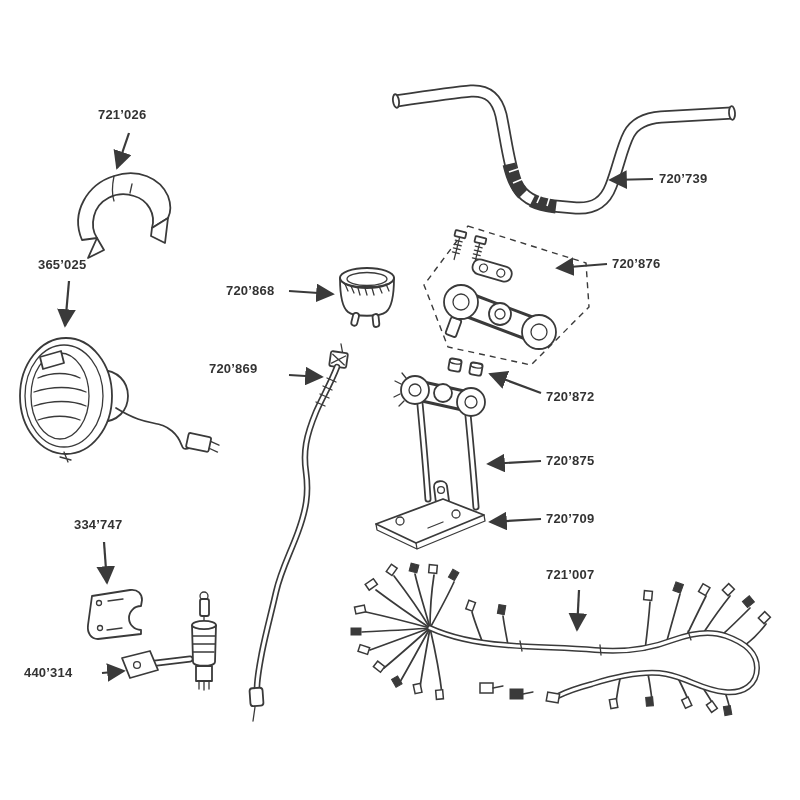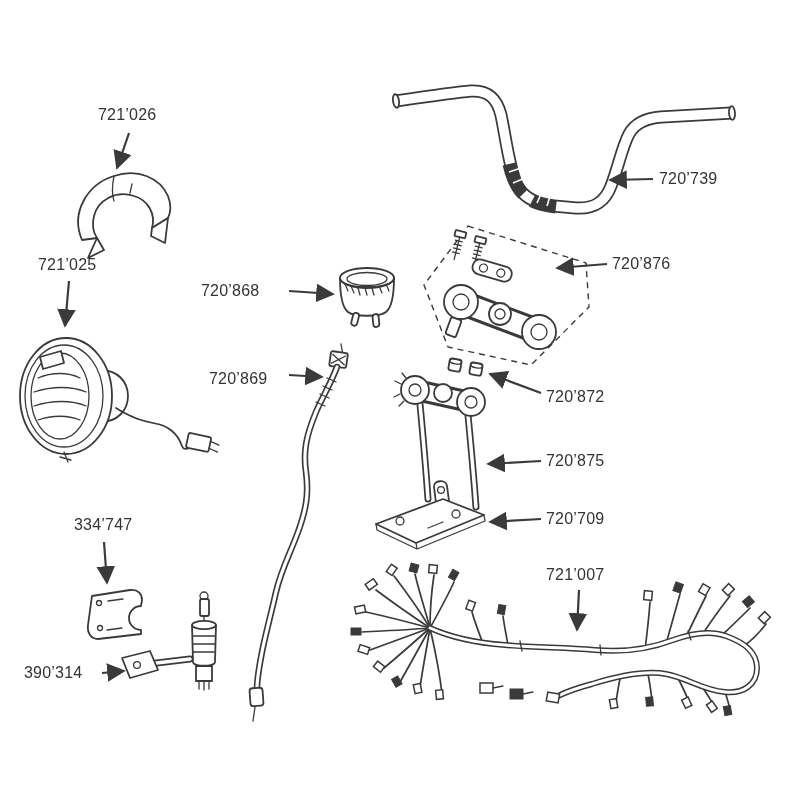--- a/index.html
+++ b/index.html
@@ -4,21 +4,21 @@
 <style>
   :root { --line:#3a3a3a; --text:#333333; --bg:#ffffff; }
   html,body { margin:0; padding:0; }
   body {
     width:800px; height:800px; position:relative; overflow:hidden;
     background:var(--bg);
     font-family:"Liberation Sans", sans-serif;
   }
   .stage { position:absolute; left:0; top:0; width:800px; height:800px; }
   .label {
-    position:absolute; font-weight:normal; font-size:16px; line-height:22px;
+    position:absolute; font-weight:bold; font-size:13px; line-height:22px;
     color:var(--text); letter-spacing:.2px; white-space:nowrap;
   }
   
   .ln   { fill:none; stroke:var(--line); stroke-width:1.8; stroke-linecap:round; stroke-linejoin:round; }
   .lnt  { fill:none; stroke:var(--line); stroke-width:1.3; stroke-linecap:round; stroke-linejoin:round; }
   .fw   { fill:#fff; stroke:var(--line); stroke-width:1.8; stroke-linejoin:round; }
   .dashed { fill:none; stroke:var(--line); stroke-width:1.4; stroke-dasharray:6 5; }
   .tube-o { fill:none; stroke:var(--line); stroke-width:13; stroke-linecap:butt; }
   .tube-i { fill:none; stroke:#fff; stroke-width:9.5; stroke-linecap:butt; }
   .band   { fill:none; stroke:var(--line); stroke-width:13; stroke-linecap:butt; }
@@ -275,23 +275,23 @@
     <line class="arrow" x1="541" y1="393" x2="490" y2="374"></line>
     <line class="arrow" x1="541" y1="461" x2="488" y2="464"></line>
     <line class="arrow" x1="541" y1="519" x2="490" y2="522"></line>
     <line class="arrow" x1="579" y1="590" x2="577" y2="630"></line>
     <line class="arrow" x1="104" y1="542" x2="107" y2="583"></line>
     <line class="arrow" x1="102" y1="673" x2="124" y2="671"></line>
   </g>
 </svg>
 
 <div class="label" style="left:98px;  top:104px">721’026</div>
-<div class="label" style="left:38px;  top:254px">721’025</div>
-<div class="label" style="left:201px; top:280px">720’868</div>
-<div class="label" style="left:209px; top:368px">720’869</div>
+<div class="label" style="left:38px;  top:254px">365’025</div>
+<div class="label" style="left:226px; top:280px">720’868</div>
+<div class="label" style="left:209px; top:358px">720’869</div>
 <div class="label" style="left:659px; top:168px">720’739</div>
 <div class="label" style="left:612px; top:253px">720’876</div>
 <div class="label" style="left:546px; top:386px">720’872</div>
 <div class="label" style="left:546px; top:450px">720’875</div>
 <div class="label" style="left:546px; top:508px">720’709</div>
 <div class="label" style="left:546px; top:564px">721’007</div>
 <div class="label" style="left:74px;  top:514px">334’747</div>
-<div class="label" style="left:24px;  top:662px">390’314</div>
+<div class="label" style="left:24px;  top:662px">440’314</div>
 
 </body></html>

